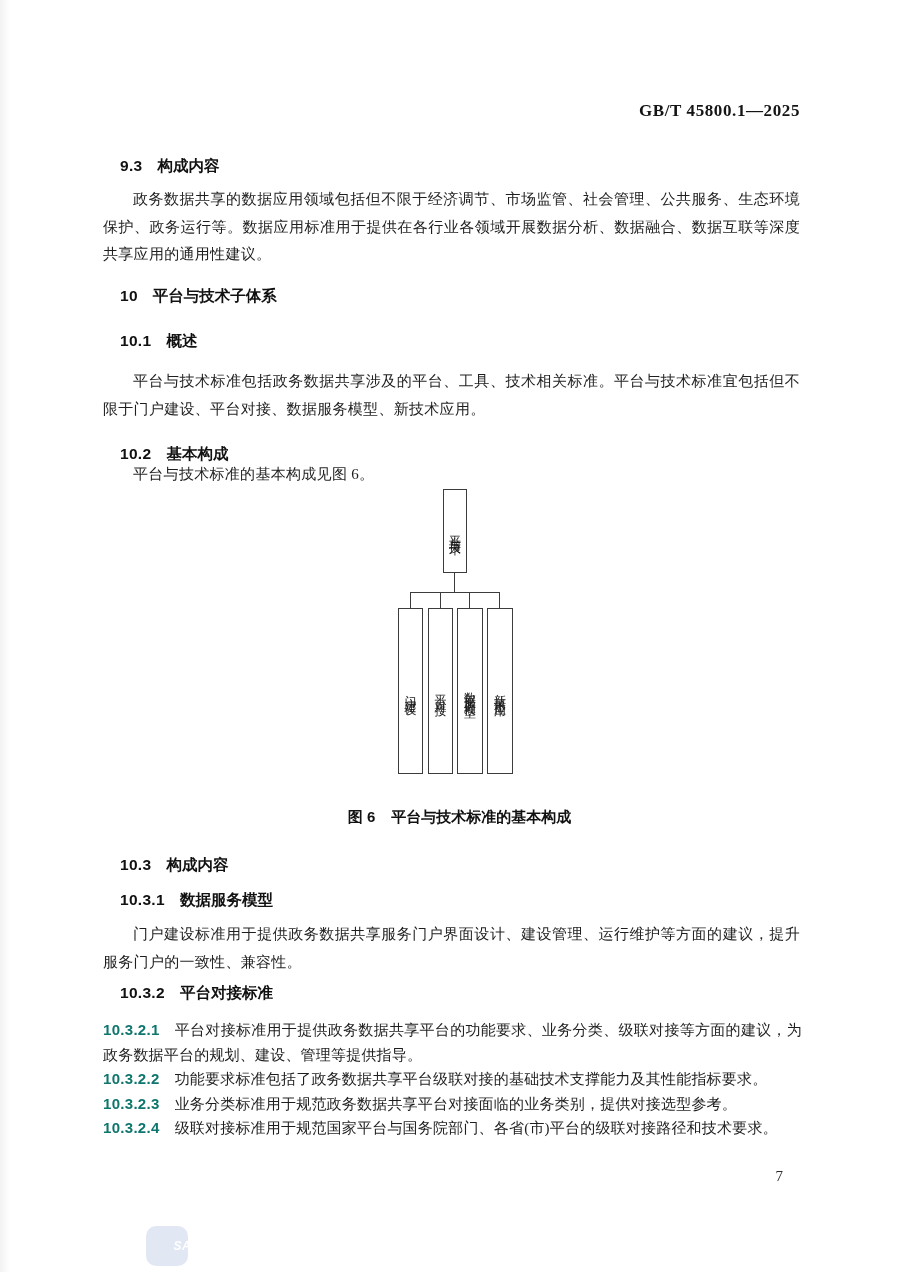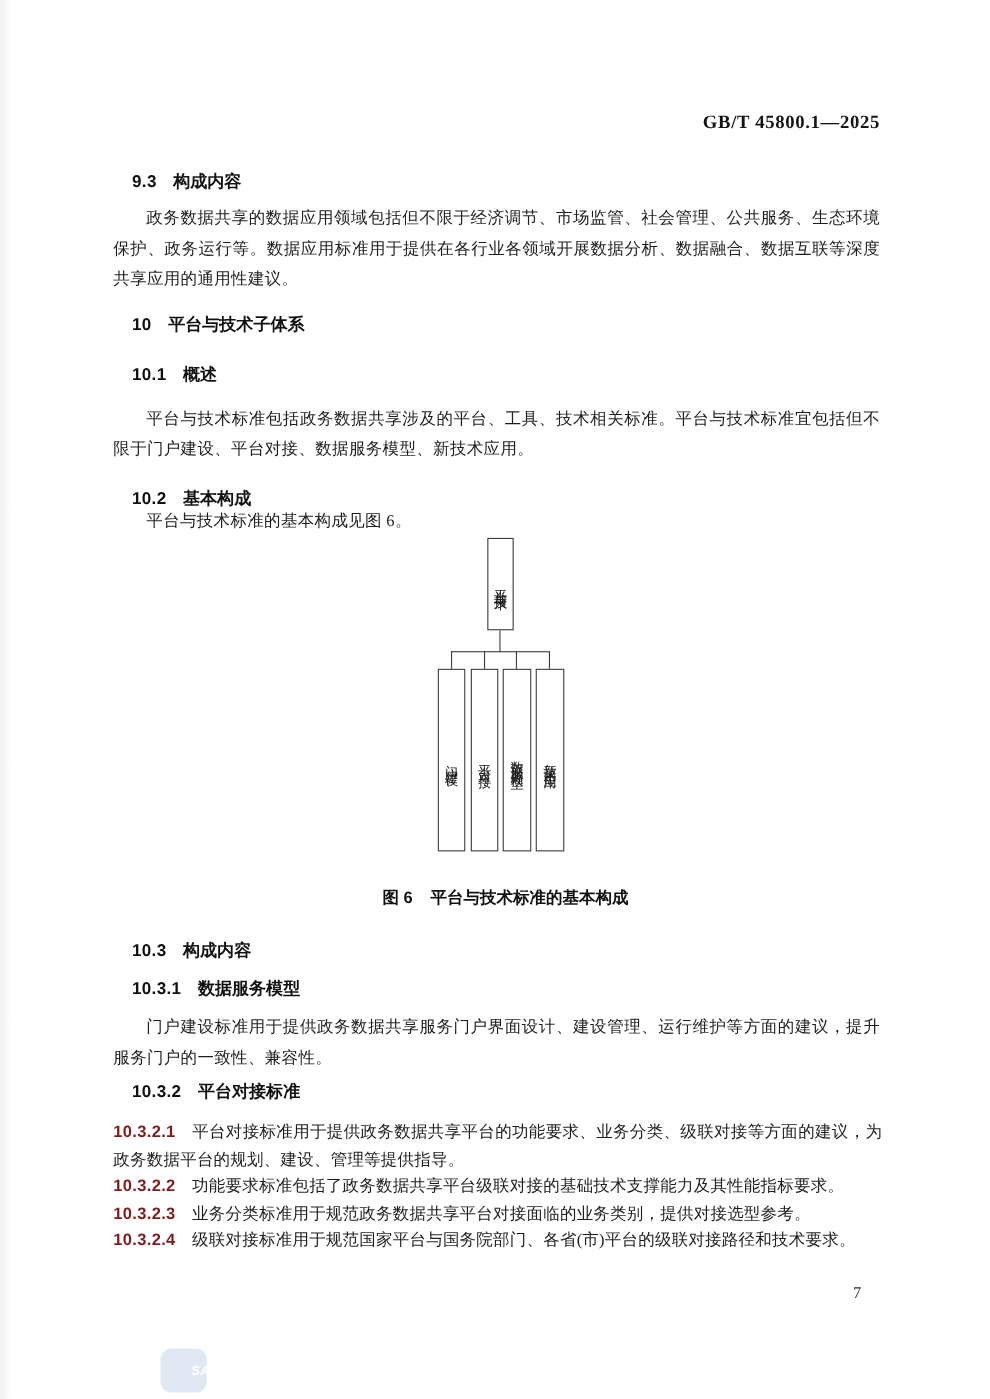--- a/index.html
+++ b/index.html
@@ -92,21 +92,21 @@
     text-align: justify;
     color: #1e1e1e;
     letter-spacing: 0.2px;
   }
   .clauses p { margin: 0; }
   .cnum {
     font-family: "Liberation Sans", "DejaVu Sans", sans-serif;
     font-weight: bold;
     margin-right: 15px;
     letter-spacing: 0.3px;
-    color: #7f1d1d;
+    color: #0f766e;
   }
 
   .pagenum {
     top: 1168px; right: 117px;
     font-size: 15px;
     color: #2a2a2a;
   }
 
   .sac-logo {
     left: 146px; top: 1226px;

